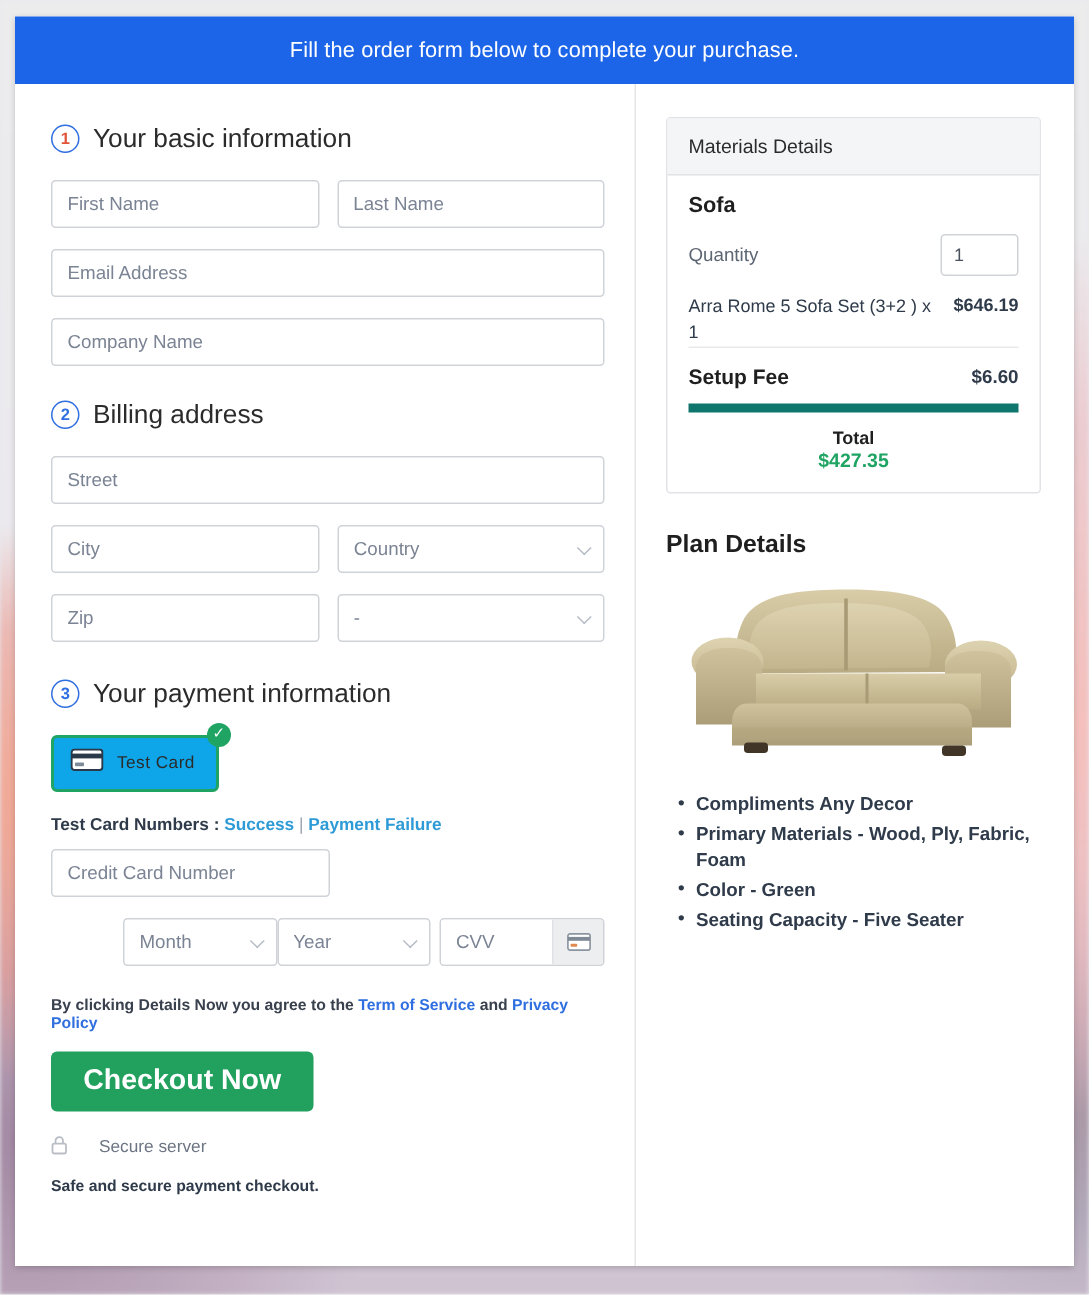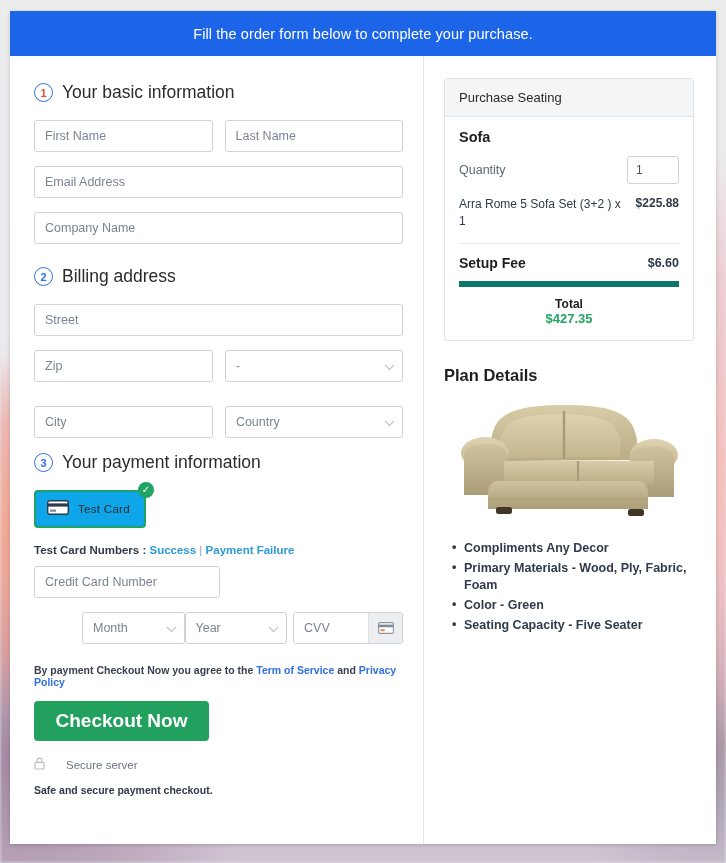--- a/index.html
+++ b/index.html
@@ -271,21 +271,20 @@
     outline: none;
   }
 
   .line-row {
     display: flex;
     justify-content: space-between;
     align-items: flex-start;
     gap: 10px;
     font-size: 12px;
     color: #2f3b4a;
-    padding-bottom: 12px;
     border-bottom: 1px solid #e7e9eb;
     margin-bottom: 11px;
   }
   .line-row .desc { line-height: 1.45; }
   .line-row .amt { white-space: nowrap; font-weight: 600; }
 
   .fee-row {
     display: flex;
     justify-content: space-between;
     align-items: center;
@@ -359,31 +358,31 @@
 
       
       <div class="step-head">
         <span class="step-num accent-blue">2</span>
         <span class="step-title">Billing address</span>
       </div>
 
       <div class="row">
         <input class="fld full" placeholder="Street" style="">
       </div>
+      <div class="row">
+        <input class="fld half" placeholder="City" style="">
+        <span class="selwrap">
+          <input class="fld" placeholder="Country" style="">
+          <span class="chev"></span>
+        </span>
+      </div>
       <div class="row" style="margin-bottom:24px;">
         <input class="fld half" placeholder="Zip" style="">
         <span class="selwrap">
           <input class="fld" placeholder="-" style="">
-          <span class="chev"></span>
-        </span>
-      </div>
-      <div class="row">
-        <input class="fld half" placeholder="City" style="">
-        <span class="selwrap">
-          <input class="fld" placeholder="Country" style="">
           <span class="chev"></span>
         </span>
       </div>
 
       
       <div class="step-head">
         <span class="step-num accent-blue">3</span>
         <span class="step-title">Your payment information</span>
       </div>
 
@@ -425,21 +424,21 @@
             <svg width="16" height="12" viewBox="0 0 16 12">
               <rect x="0.6" y="0.6" width="14.8" height="10.8" rx="1.4" fill="#fff" stroke="#8b95a1" stroke-width="1.1"></rect>
               <rect x="0.6" y="2.6" width="14.8" height="2.6" fill="#7f8a96"></rect>
               <rect x="2.4" y="7.2" width="4.4" height="2" rx="0.5" fill="#e08a52"></rect>
             </svg>
           </span>
         </span>
       </div>
 
       <div id="terms">
-        <span>By payment Checkout Now you agree to the</span>
+        <span>By clicking Details Now you agree to the</span>
         <a href="#">Term of Service</a>
         <span>and</span>
         <a href="#">Privacy Policy</a>
       </div>
 
       <button id="checkout-btn">Checkout Now</button>
 
       <div id="secure-row">
         <span>
           <svg width="11" height="13" viewBox="0 0 11 13">
@@ -449,32 +448,32 @@
         </span>
         <span>Secure server</span>
       </div>
 
       <div id="safe-note">Safe and secure payment checkout.</div>
     </div>
 
     <div id="right-col">
 
       <div id="purchase-card">
-        <div id="purchase-head">Purchase Seating</div>
+        <div id="purchase-head">Materials Details</div>
         <div id="purchase-body">
           <div id="prod-name">Sofa</div>
 
           <div class="qty-row">
             <span class="lbl">Quantity</span>
             <input id="qty-input" value="1" style="">
           </div>
 
           <div class="line-row">
             <span class="desc">Arra Rome 5 Sofa Set (3+2 ) x 1</span>
-            <span class="amt">$225.88</span>
+            <span class="amt">$646.19</span>
           </div>
 
           <div class="fee-row">
             <span class="desc">Setup Fee</span>
             <span class="amt">$6.60</span>
           </div>
 
           <div class="total-row">
             <span class="desc">Total</span>
             <span class="amt">$427.35</span>

